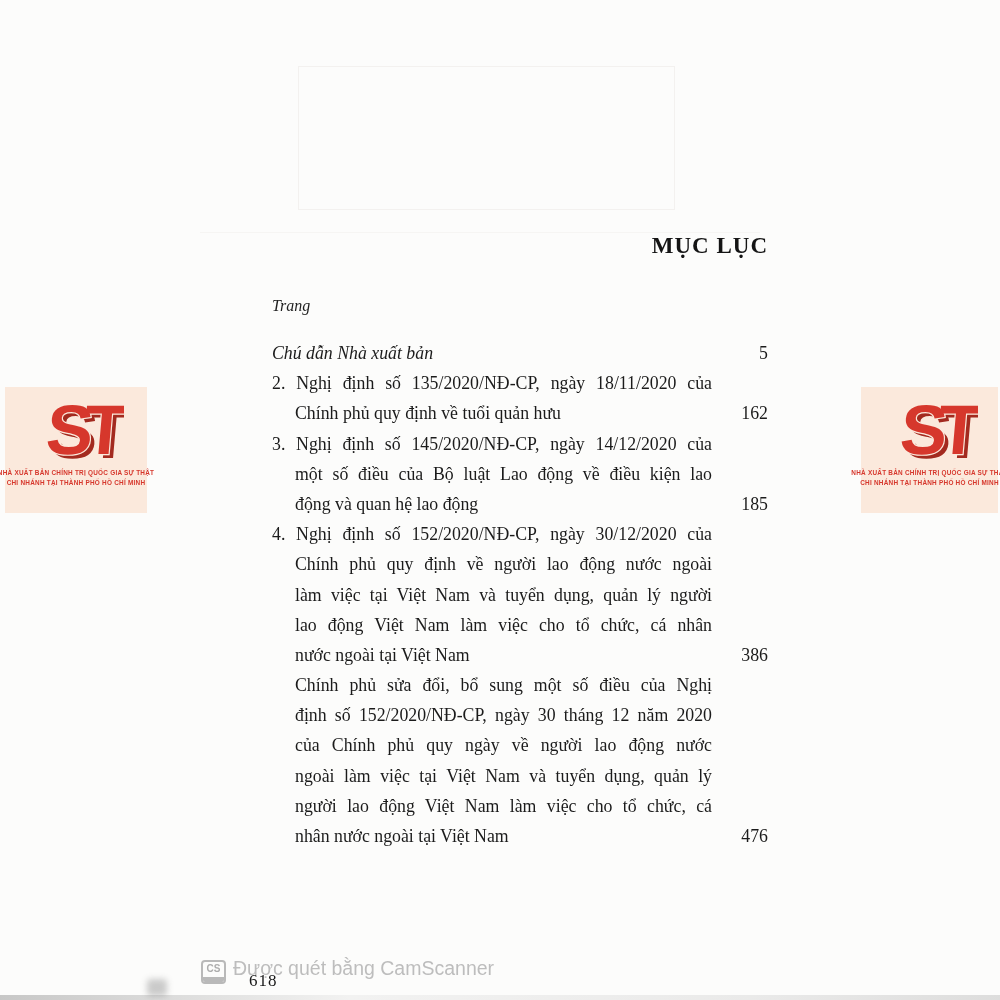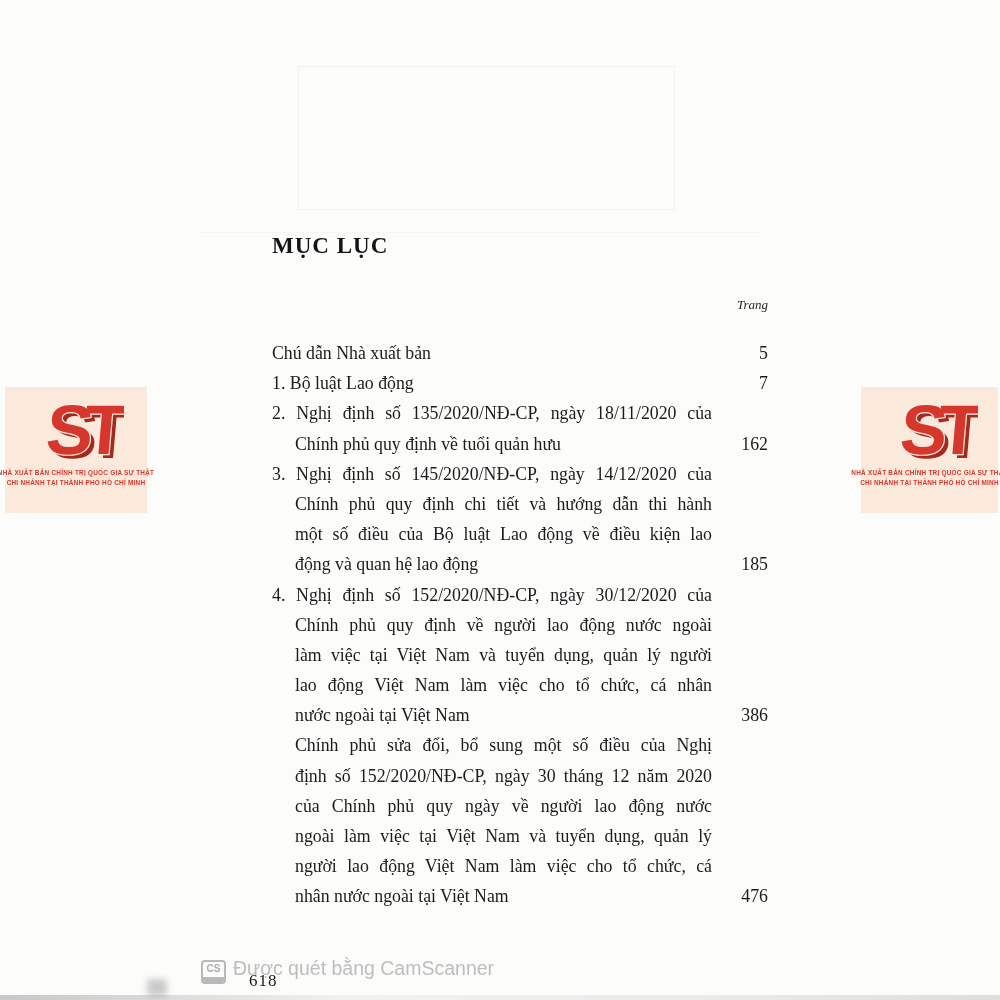--- a/index.html
+++ b/index.html
@@ -15,37 +15,37 @@
     border:1px solid rgba(140,120,100,0.08);
   }
   .bleed-line {
     position:absolute; left:200px; top:232px; width:560px; height:1px;
     background:rgba(140,120,100,0.05);
   }
 
   
   .doc-title {
     position:absolute; left:272px; top:233px; width:496px;
-    text-align:left; font-size:23px; font-weight:bold; letter-spacing:1px;
+    text-align:right; font-size:23px; font-weight:bold; letter-spacing:1px;
     color:#141414;
   }
 
   
   .trang-label {
     position:absolute; left:272px; top:297px; width:496px;
-    text-align:right; font-style:italic; font-size:13px; color:#1f1f1f;
+    text-align:left; font-style:italic; font-size:16px; color:#1f1f1f;
   }
 
   
   .toc {
     position:absolute; left:272px; top:338px; width:496px;
     font-size:17.8px; color:#1b1b1b;
   }
   .toc-entry { position:relative; }
-  .toc-entry.italic .toc-text { }
+  .toc-entry.italic .toc-text { font-style:italic; }
   .toc-line { position:relative; height:30.2px; line-height:30.2px; overflow:hidden; }
   .toc-line.cont { padding-left:23px; }
   .toc-text { display:block; }
   .toc-text.just { width:440px; text-align:justify; text-align-last:justify; }
   .toc-line.cont .toc-text.just { width:417px; }
   .toc-page {
     position:absolute; right:0; top:0; line-height:30.2px; color:#1b1b1b;
   }
 
   
@@ -113,39 +113,30 @@
 
   <div class="toc">
       <div class="toc-entry italic">
         <div class="toc-line">
           <span class="toc-text">Chú dẫn Nhà xuất bản</span>
           <span class="toc-page">5</span>
         </div>
       </div>
       <div class="toc-entry">
         <div class="toc-line">
-          <span class="toc-text">1. Bộ luật Lao động</span>
-          <span class="toc-page">7</span>
-        </div>
-      </div>
-      <div class="toc-entry">
-        <div class="toc-line">
           <span class="toc-text just">2. Nghị định số 135/2020/NĐ-CP, ngày 18/11/2020 của</span>
         </div>
         <div class="toc-line cont">
           <span class="toc-text">Chính phủ quy định về tuổi quản hưu</span>
           <span class="toc-page">162</span>
         </div>
       </div>
       <div class="toc-entry">
         <div class="toc-line">
           <span class="toc-text just">3. Nghị định số 145/2020/NĐ-CP, ngày 14/12/2020 của</span>
-        </div>
-        <div class="toc-line cont">
-          <span class="toc-text just">Chính phủ quy định chi tiết và hướng dẫn thi hành</span>
         </div>
         <div class="toc-line cont">
           <span class="toc-text just">một số điều của Bộ luật Lao động về điều kiện lao</span>
         </div>
         <div class="toc-line cont">
           <span class="toc-text">động và quan hệ lao động</span>
           <span class="toc-page">185</span>
         </div>
       </div>
       <div class="toc-entry">

